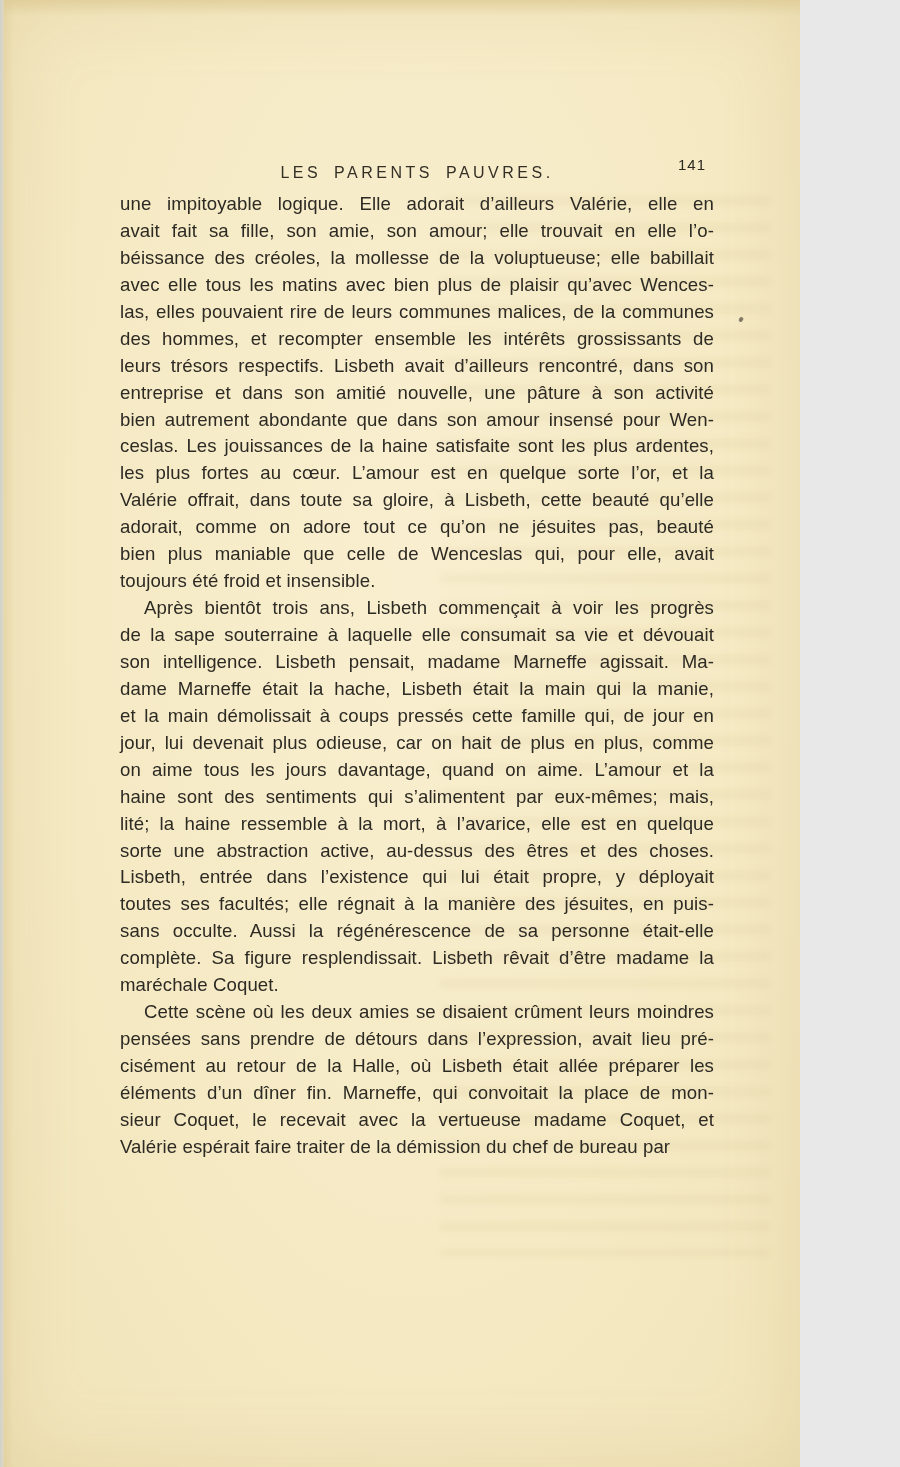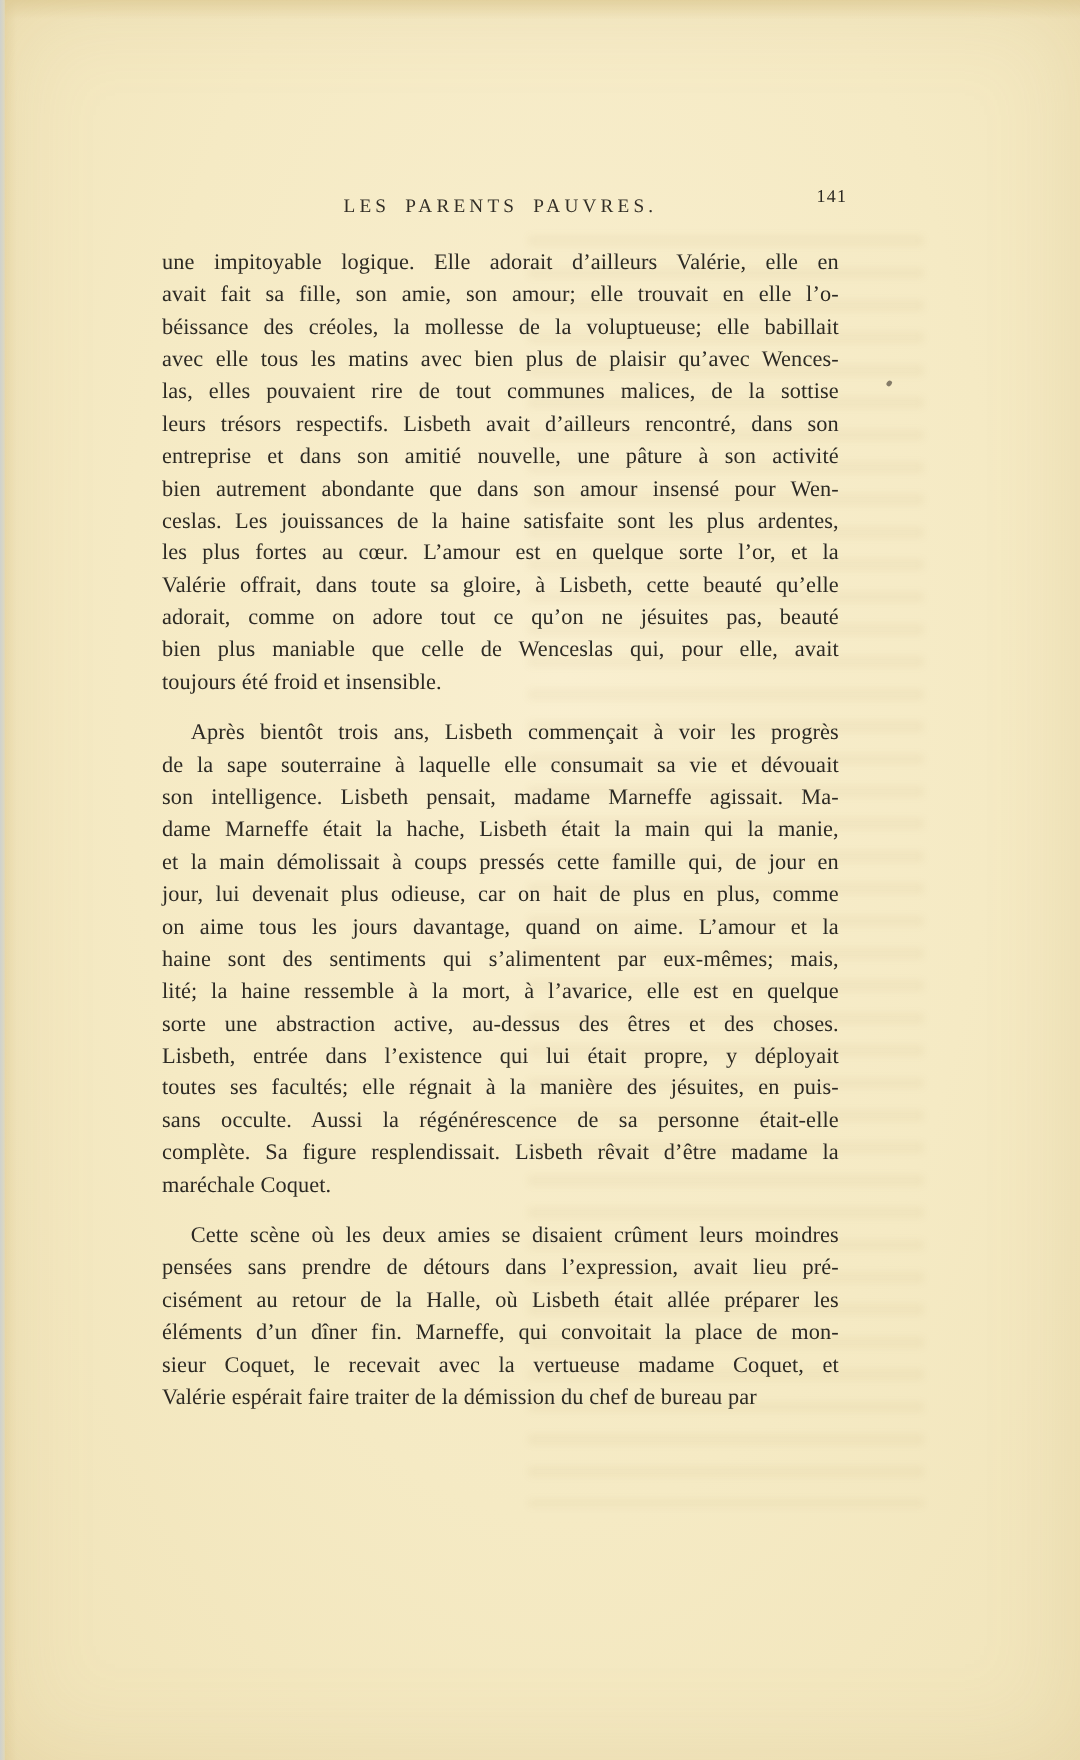--- a/index.html
+++ b/index.html
@@ -2,24 +2,24 @@
 <html lang="fr"><head>
 <meta charset="utf-8">
 <style>
   html, body {
     margin: 0;
     padding: 0;
     background: #e8e8e8;
   }
   .scan-page {
     position: relative;
-    width: 900px;
+    width: 800px;
     height: 1467px;
     overflow: hidden;
-    font-family: Liberation Serif, serif;
+    font-family: Liberation Sans, sans-serif;
     background:
       linear-gradient(180deg, rgba(228,211,160,0.85) 0px, rgba(228,211,160,0) 16px),
       linear-gradient(90deg, rgba(222,204,152,0.55) 0px, rgba(222,204,152,0) 14px),
       radial-gradient(ellipse at 52% 38%, #f9efd0 0%, var(--paper, #f5eac4) 55%, #f0e3b8 100%);
     box-shadow: inset 0 0 80px rgba(186,156,88,0.18);
     color: var(--ink, #2d2a24);
   }
   
   .scan-edge-left {
     position: absolute;
@@ -68,21 +68,21 @@
     font-size: 15px;
     letter-spacing: 1px;
     color: #2c2921;
   }
   .text-block {
     position: absolute;
     left: 120px;
     top: 191px;
     width: 594px;
   }
-  .paragraph { margin: 15px; padding: 0; }
+  .paragraph { margin: 0; padding: 0; }
   .line {
     height: 26.95px;
     line-height: 26.95px;
     font-size: 18.6px;
     white-space: nowrap;
     text-align: justify;
     text-align-last: justify;
     -moz-text-align-last: justify;
     letter-spacing: 0.1px;
   }
@@ -114,21 +114,22 @@
     <span class="head-title">LES PARENTS PAUVRES.</span>
     <span class="folio">141</span>
   </header>
 
   <main class="text-block" id="text-block">
       <div class="paragraph">
         <div class="line">une impitoyable logique. Elle adorait d’ailleurs Valérie, elle en</div>
         <div class="line">avait fait sa fille, son amie, son amour; elle trouvait en elle l’o-</div>
         <div class="line">béissance des créoles, la mollesse de la voluptueuse; elle babillait</div>
         <div class="line">avec elle tous les matins avec bien plus de plaisir qu’avec Wences-</div>
-        <div class="line">las, elles pouvaient rire de tout communes malices, de la sottise</div>
+        <div class="line">las, elles pouvaient rire de leurs communes malices, de la communes</div>
+        <div class="line">des hommes, et recompter ensemble les intérêts grossissants de</div>
         <div class="line">leurs trésors respectifs. Lisbeth avait d’ailleurs rencontré, dans son</div>
         <div class="line">entreprise et dans son amitié nouvelle, une pâture à son activité</div>
         <div class="line">bien autrement abondante que dans son amour insensé pour Wen-</div>
         <div class="line">ceslas. Les jouissances de la haine satisfaite sont les plus ardentes,</div>
         <div class="line">les plus fortes au cœur. L’amour est en quelque sorte l’or, et la</div>
         <div class="line">Valérie offrait, dans toute sa gloire, à Lisbeth, cette beauté qu’elle</div>
         <div class="line">adorait, comme on adore tout ce qu’on ne jésuites pas, beauté</div>
         <div class="line">bien plus maniable que celle de Wenceslas qui, pour elle, avait</div>
         <div class="line last">toujours été froid et insensible.</div>
       </div>

